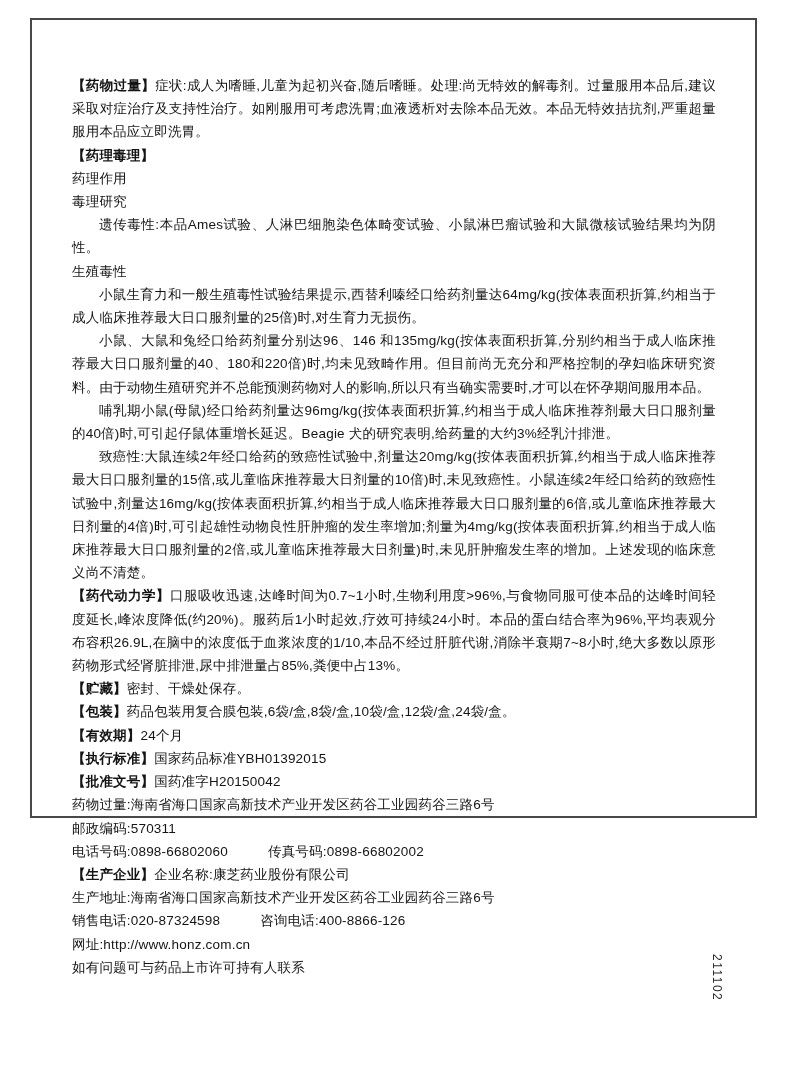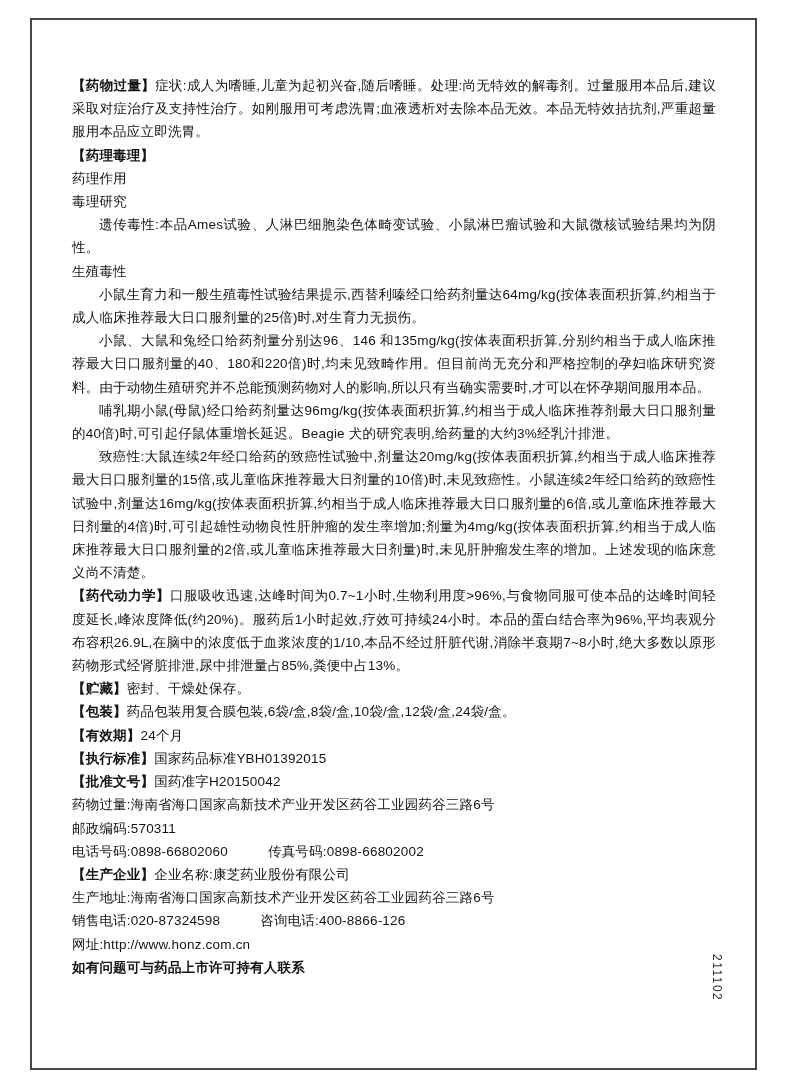--- a/index.html
+++ b/index.html
@@ -13,21 +13,21 @@
     width: 800px;
     height: 1077px;
     background: #ffffff;
     overflow: hidden;
   }
   .frame {
     position: absolute;
     left: 30px;
     top: 18px;
     width: 727px;
-    height: 1052px;
+    height: 800px;
     border: 2px solid #484848;
     box-sizing: border-box;
     background: #ffffff;
   }
   .doc-body {
     position: absolute;
     left: 40px;
     top: 54px;
     width: 644px;
     font-size: 13.5px;
@@ -37,21 +37,21 @@
     letter-spacing: 0.2px;
   }
   .para {
     margin: 0;
     min-height: 23.2px;
   }
   .para.indent {
     text-indent: 27px;
   }
   .para.bold {
-    font-weight: bold;
+    font-weight: normal;
   }
   .label {
     font-weight: bold;
   }
   .col + .col {
     margin-left: 40px;
   }
   .side-code {
     position: absolute;
     left: 692px;

